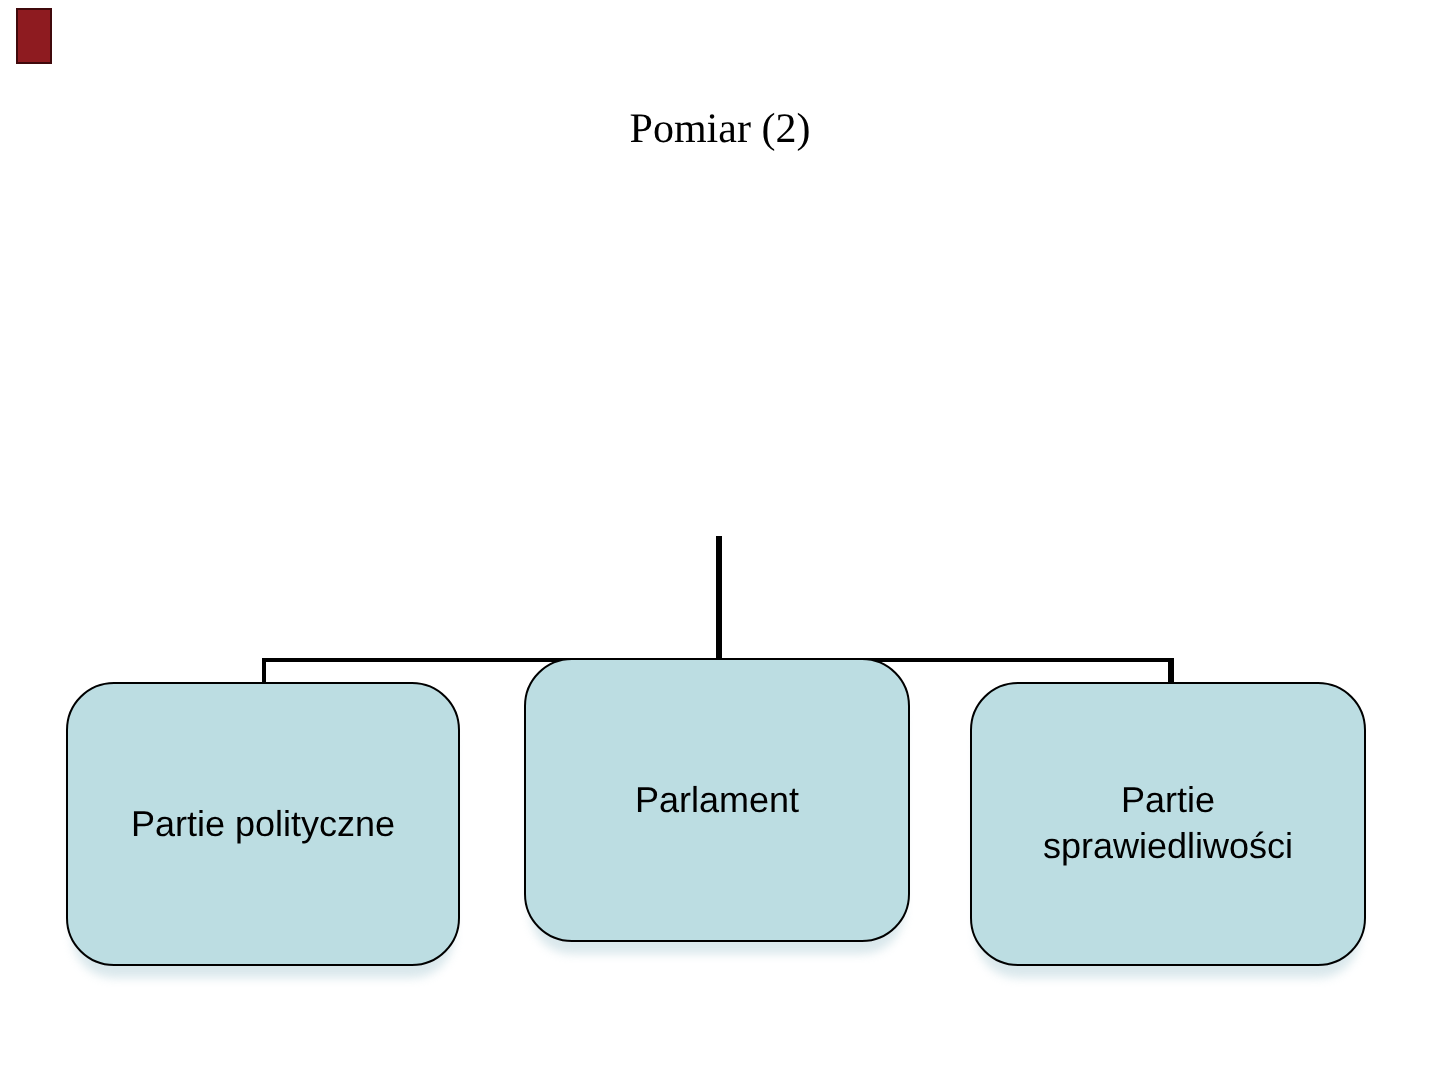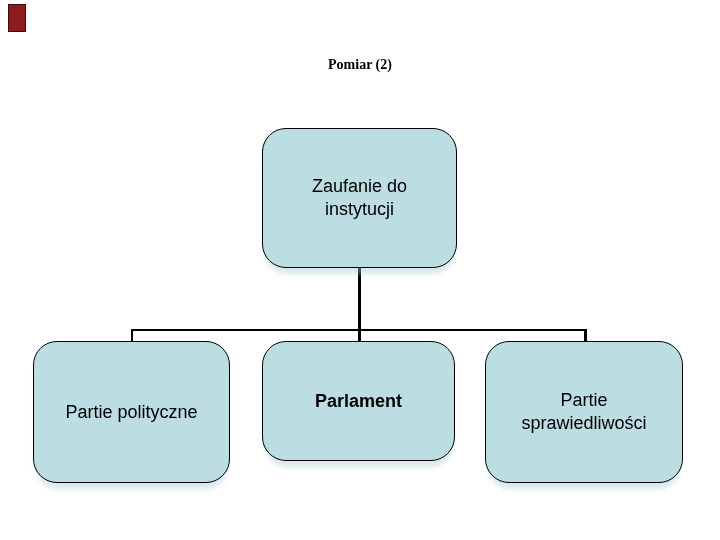--- a/index.html
+++ b/index.html
@@ -25,22 +25,22 @@
     background: var(--marker-color, #8e1b20);
     border: 1px solid #40090c;
   }
   .slide-title {
     position: absolute;
     left: 0;
     top: 52px;
     width: 720px;
     text-align: center;
     font-family: "Liberation Serif", "DejaVu Serif", serif;
-    font-weight: 700;
-    font-size: 14px;
+    font-weight: 400;
+    font-size: 21px;
     line-height: 25px;
     color: #000000;
   }
   .node {
     position: absolute;
     box-sizing: border-box;
     background: var(--box-fill, #bcdde2);
     border: 1px solid var(--box-border, #000000);
     border-radius: 24px;
     display: flex;
@@ -52,21 +52,21 @@
   .node-label {
     font-size: 18px;
     line-height: 23px;
     color: var(--text-color, #000000);
     margin: 0 auto;
   }
   .node-root      { left: 262px; top: 128px; width: 195px; height: 140px; }
   .node-root .node-label   { max-width: 130px; }
   .node-child-0   { left: 33px;  top: 341px; width: 197px; height: 142px; }
   .node-child-0 .node-label { max-width: 175px; }
-  .node-child-1   { left: 262px; top: 341px; width: 193px; height: 120px; font-weight: bold; }
+  .node-child-1   { left: 262px; top: 329px; width: 193px; height: 142px; }
   .node-child-1 .node-label { max-width: 170px; }
   .node-child-2   { left: 485px; top: 341px; width: 198px; height: 142px; }
   .node-child-2 .node-label { max-width: 150px; }
   .connector {
     position: absolute;
     background: var(--connector-color, #000000);
   }
   .connector-stem       { left: 358px; top: 268px; width: 3px;   height: 62px; }
   .connector-rail       { left: 131px; top: 329px; width: 456px; height: 2px;  }
   .connector-drop-left  { left: 131px; top: 329px; width: 2px;   height: 13px; }
@@ -81,23 +81,20 @@
   <div class="corner-marker"></div>
 
   <div class="slide-title">Pomiar (2)</div>
 
   <div class="connector connector-stem"></div>
   <div class="connector connector-rail"></div>
   <div class="connector connector-drop-left"></div>
   <div class="connector connector-drop-mid"></div>
   <div class="connector connector-drop-right"></div>
 
-  <div class="node node-root">
-    <div class="node-label">Zaufanie do instytucji</div>
-  </div>
 
   <div class="node node-child-0">
     <div class="node-label">Partie polityczne</div>
   </div>
 
   <div class="node node-child-1">
     <div class="node-label">Parlament</div>
   </div>
 
   <div class="node node-child-2">

